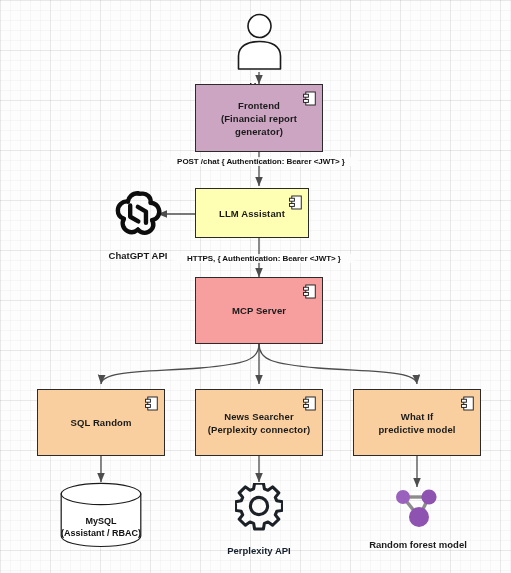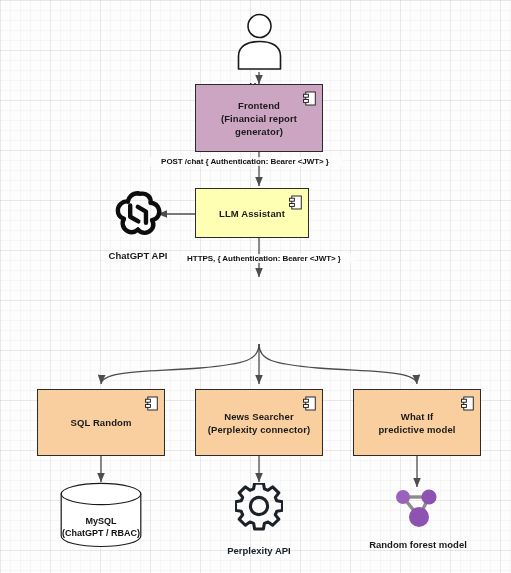--- a/index.html
+++ b/index.html
@@ -147,21 +147,21 @@
   <div class="node" style="left:195px; top:84px; width:128px; height:68px; background:#cba5c2;">
     <svg class="comp-icon" viewBox="0 0 14 16">
       <rect x="3" y="1" width="10.2" height="14" fill="#ffffff" stroke="#1a1a1a" stroke-width="1"></rect>
       <rect x="0.6" y="3.4" width="5.2" height="3.2" fill="#ffffff" stroke="#1a1a1a" stroke-width="1"></rect>
       <rect x="0.6" y="9" width="5.2" height="3.2" fill="#ffffff" stroke="#1a1a1a" stroke-width="1"></rect>
     </svg>
     <div class="label">Frontend
 (Financial report generator)</div>
   </div>
 
-  <div class="edge-label" style="left:148px; top:157px; width:190px;">
+  <div class="edge-label" style="left:164px; top:157px; width:190px;">
     <span>POST /chat { Authentication: Bearer &lt;JWT&gt; }</span>
   </div>
 
   <div class="icon-wrap" style="left:112px; top:188px; width:52px; height:52px;">
     <svg width="52" height="52" viewBox="0 0 64 64">
       <g fill="none" stroke="#0d0d0d" stroke-width="5.4" stroke-linejoin="round" stroke-linecap="round">
         <path d="M32 6.5 C24.6 6.5 20.2 11.6 19.6 16.6"></path>
         <path d="M19.6 16.6 C12.6 15.8 7.2 21.3 7.2 27.6 C7.2 33.1 11.2 36.6 14.6 37.9"></path>
         <path d="M14.6 37.9 C11.2 43.9 13.9 50.6 19.4 53.3 C24.2 55.7 28.9 53.9 31.9 51.3"></path>
         <path d="M31.9 51.3 C36.5 56.6 43.9 56.2 48.0 51.8 C51.6 47.9 51.2 43.1 49.4 39.6"></path>
@@ -182,20 +182,28 @@
       <rect x="0.6" y="3.4" width="5.2" height="3.2" fill="#ffffff" stroke="#1a1a1a" stroke-width="1"></rect>
       <rect x="0.6" y="9" width="5.2" height="3.2" fill="#ffffff" stroke="#1a1a1a" stroke-width="1"></rect>
     </svg>
     <div class="label">LLM Assistant</div>
   </div>
 
   <div class="edge-label" style="left:174px; top:254px; width:176px;">
     <span>HTTPS, { Authentication: Bearer &lt;JWT&gt; }</span>
   </div>
 
+  <div class="node" style="left:195px; top:277px; width:128px; height:67px; background:#f79e9e;">
+    <svg class="comp-icon" viewBox="0 0 14 16">
+      <rect x="3" y="1" width="10.2" height="14" fill="#ffffff" stroke="#1a1a1a" stroke-width="1"></rect>
+      <rect x="0.6" y="3.4" width="5.2" height="3.2" fill="#ffffff" stroke="#1a1a1a" stroke-width="1"></rect>
+      <rect x="0.6" y="9" width="5.2" height="3.2" fill="#ffffff" stroke="#1a1a1a" stroke-width="1"></rect>
+    </svg>
+    <div class="label">MCP Server</div>
+  </div>
 
   <div class="node" style="left:37px; top:389px; width:128px; height:67px; background:#f9cf9f;">
     <svg class="comp-icon" viewBox="0 0 14 16">
       <rect x="3" y="1" width="10.2" height="14" fill="#ffffff" stroke="#1a1a1a" stroke-width="1"></rect>
       <rect x="0.6" y="3.4" width="5.2" height="3.2" fill="#ffffff" stroke="#1a1a1a" stroke-width="1"></rect>
       <rect x="0.6" y="9" width="5.2" height="3.2" fill="#ffffff" stroke="#1a1a1a" stroke-width="1"></rect>
     </svg>
     <div class="label">SQL Random</div>
   </div>
 
@@ -218,21 +226,21 @@
     <div class="label">What If
 predictive model</div>
   </div>
 
   <div class="db" style="left:60px; top:482px; width:82px; height:66px;">
     <svg width="82" height="66" viewBox="0 0 82 66">
       <path d="M1.2,12 L1.2,54 C1.2,60 19,64.5 41,64.5 C63,64.5 80.8,60 80.8,54 L80.8,12 Z" fill="#ffffff" stroke="#1a1a1a" stroke-width="1.2"></path>
       <ellipse cx="41" cy="12" rx="39.8" ry="10.6" fill="#ffffff" stroke="#1a1a1a" stroke-width="1.2"></ellipse>
     </svg>
     <div class="db-text" style="top:33px;">MySQL
-(ChatGPT / RBAC)</div>
+(Assistant / RBAC)</div>
   </div>
 
   <div class="icon-wrap" style="left:235px; top:483px; width:48px; height:48px;">
     <svg width="48" height="48" viewBox="0 0 48 48">
       <path fill="none" stroke="#1c2128" stroke-width="3.1" stroke-linejoin="round" d="M19.6,3.4 L28.4,3.4 L29.4,9.1 L33.0,10.6 L37.6,7.1 L43.8,13.3 L40.3,17.9 L41.8,21.5 L47.5,22.5
                L47.5,31.3 L41.8,32.3 L40.3,35.9 L43.8,40.5 L37.6,46.7 L33.0,43.2 L29.4,44.7 L28.4,50.4
                L19.6,50.4 L18.6,44.7 L15.0,43.2 L10.4,46.7 L4.2,40.5 L7.7,35.9 L6.2,32.3 L0.5,31.3
                L0.5,22.5 L6.2,21.5 L7.7,17.9 L4.2,13.3 L10.4,7.1 L15.0,10.6 L18.6,9.1 Z" transform="translate(0,-3) scale(1,0.97)"></path>
       <circle cx="24" cy="23" r="8.6" fill="none" stroke="#1c2128" stroke-width="3.1"></circle>
     </svg>

